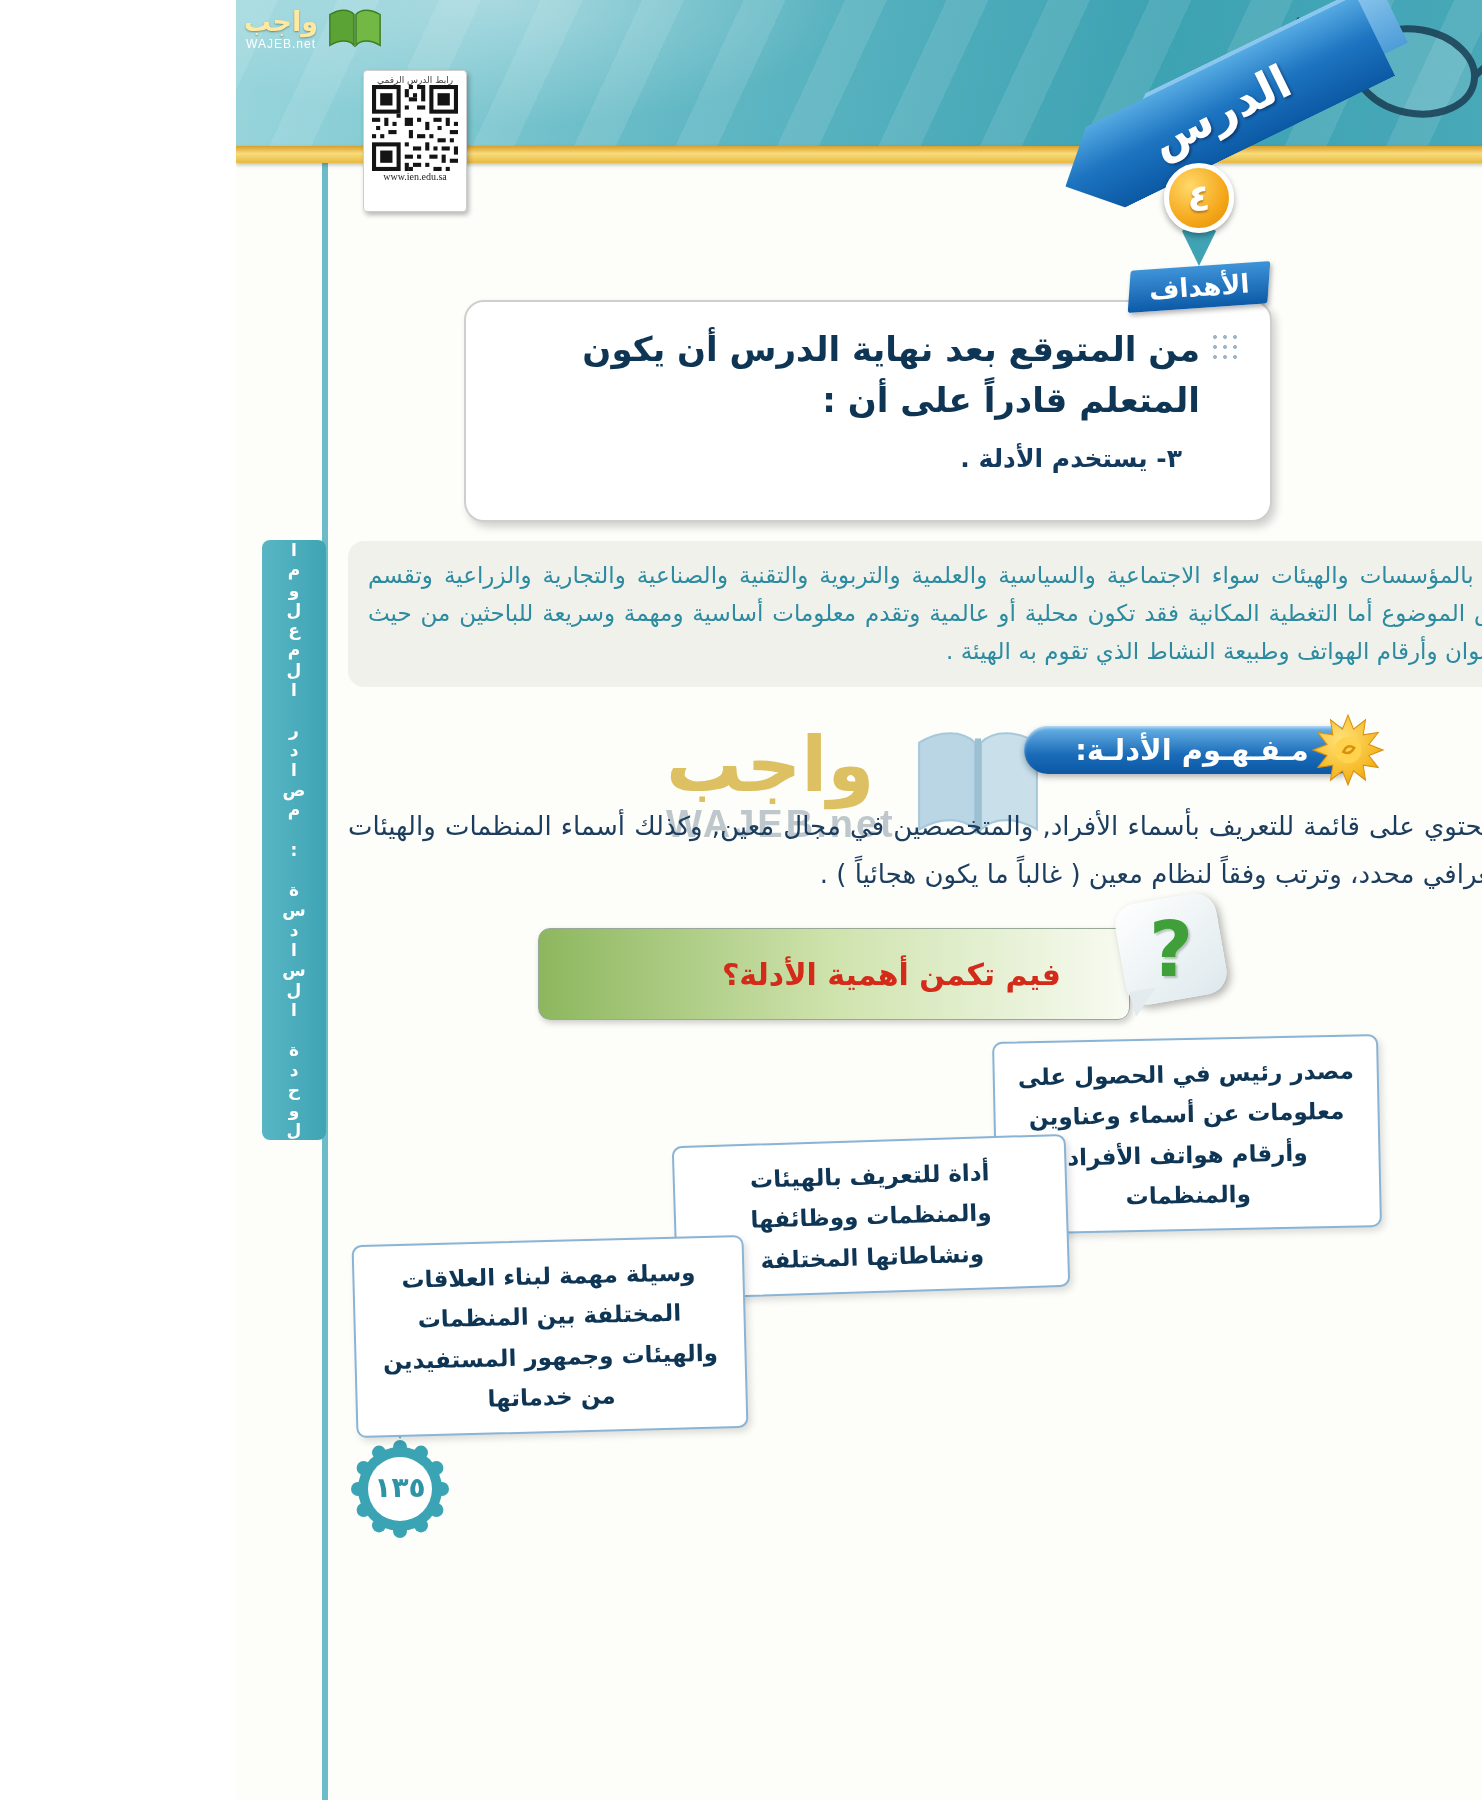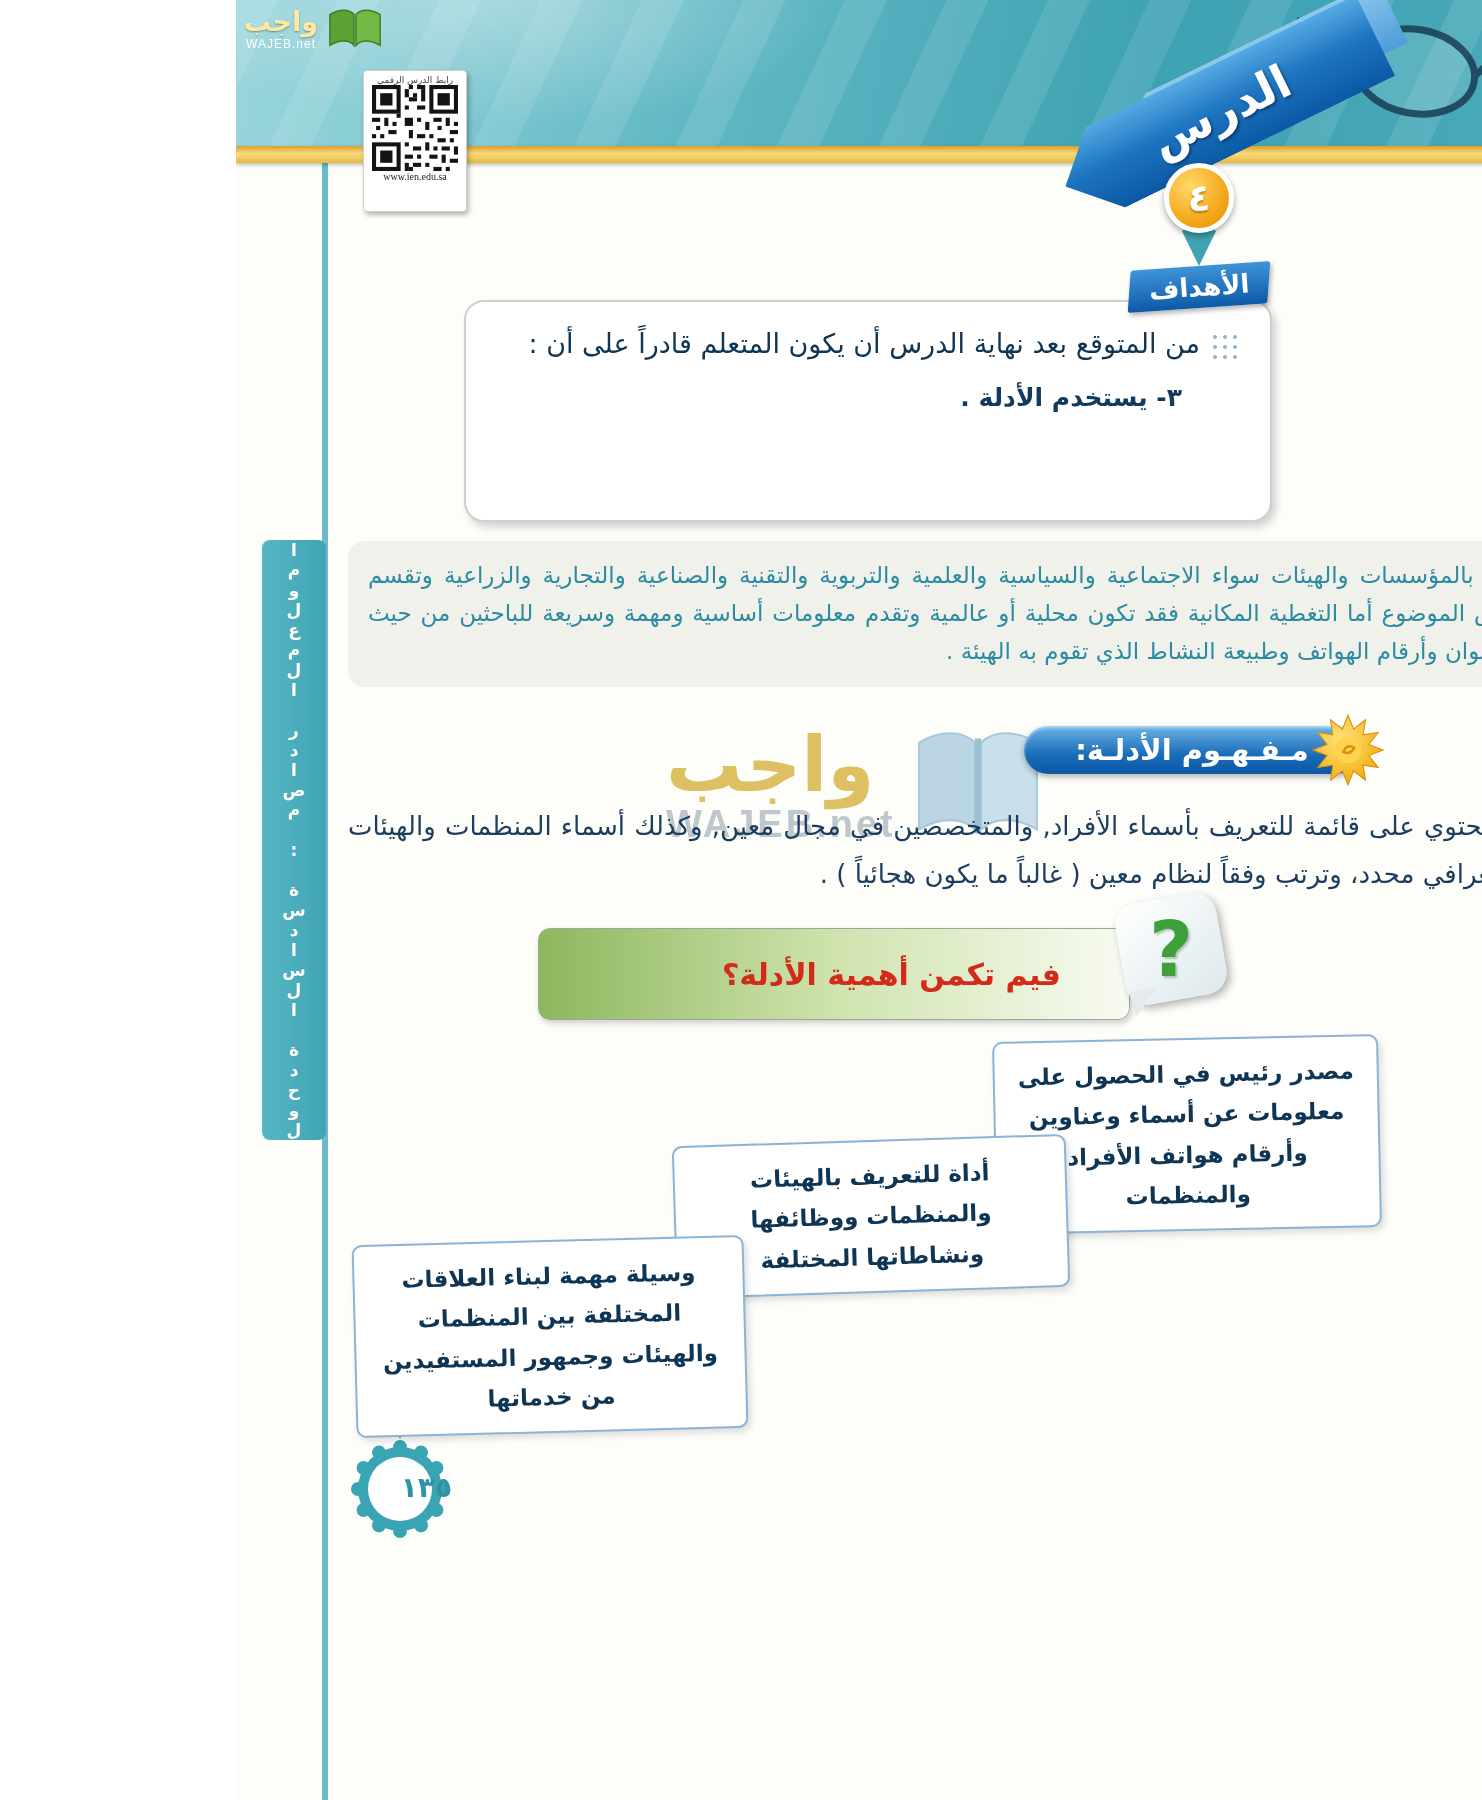--- a/index.html
+++ b/index.html
@@ -60,21 +60,21 @@
     box-shadow:2px 3px 5px rgba(0,0,0,.3); z-index:4; }
   .objectives-flag span { transform:skewX(8deg); color:#fff; font-weight:bold; font-size:26px; }
 
   
   .objectives-box { position:absolute; left:228px; top:300px; width:808px; min-height:222px;
     background:#fff; border:2px solid #cfcfcf; border-radius:20px;
     box-shadow:4px 5px 9px rgba(0,0,0,.18); padding:22px 30px 18px; z-index:2; }
   .objectives-heading-row { display:flex; align-items:flex-start; gap:10px; }
   .dots-icon { width:30px; height:32px; margin-top:8px; flex:none;
     background-image:radial-gradient(#9fb6c8 1.8px, rgba(0,0,0,0) 2.2px); background-size:10px 10px; }
-  .objectives-intro { font-size:27px; font-weight:normal; color:#0f3555; line-height:1.5; }
+  .objectives-intro { font-size:34px; font-weight:bold; color:#0f3555; line-height:1.5; }
   .objectives-items { margin-top:10px; padding-right:58px; }
   .objective-item { font-size:25px; font-weight:bold; color:#123a5e; line-height:1.85; }
 
   
   .sidebar-block { position:absolute; left:26px; top:540px; width:64px; height:600px;
     background:linear-gradient(to right,#58b6c4,#3fa4b4); border-radius:8px;
     display:flex; align-items:center; justify-content:center; overflow:hidden; z-index:2; }
   .sidebar-text { writing-mode:vertical-rl; text-orientation:upright;
     color:#fff; font-weight:bold; font-size:17px; letter-spacing:1px; white-space:nowrap; }
 
@@ -118,21 +118,21 @@
   
   .answer-box { position:absolute; background:#fff; border:2px solid #8ab4d6; border-radius:10px;
     box-shadow:3px 4px 7px rgba(0,0,0,.13); display:flex; align-items:center; justify-content:center;
     text-align:center; color:#0f3555; font-weight:bold; font-size:23px; line-height:1.75; padding:14px 18px; }
   .answer-1 { left:758px; top:1038px; width:386px; min-height:166px; transform:rotate(-1.2deg); z-index:3; }
   .answer-2 { left:438px; top:1140px; width:394px; min-height:130px; transform:rotate(-1.8deg); z-index:4; }
   .answer-3 { left:118px; top:1240px; width:392px; min-height:152px; transform:rotate(-1.5deg); z-index:5; }
 
   
   .page-ornament { position:absolute; left:112px; top:1405px; width:104px; height:150px; z-index:2; }
-  .page-number { position:absolute; left:0; top:66px; width:104px; text-align:right;
+  .page-number { position:absolute; left:0; top:66px; width:104px; text-align:center;
     color:#2f93a6; font-size:28px; font-weight:bold; }
 </style>
 </head>
 <body>
 
 <div class="page">
 
   <div class="banner">
     <svg class="banner-glasses" viewBox="0 0 380 138">
       <g transform="rotate(10 190 69)" fill="rgba(255,255,255,0.16)" stroke="#17374e" stroke-width="7">

